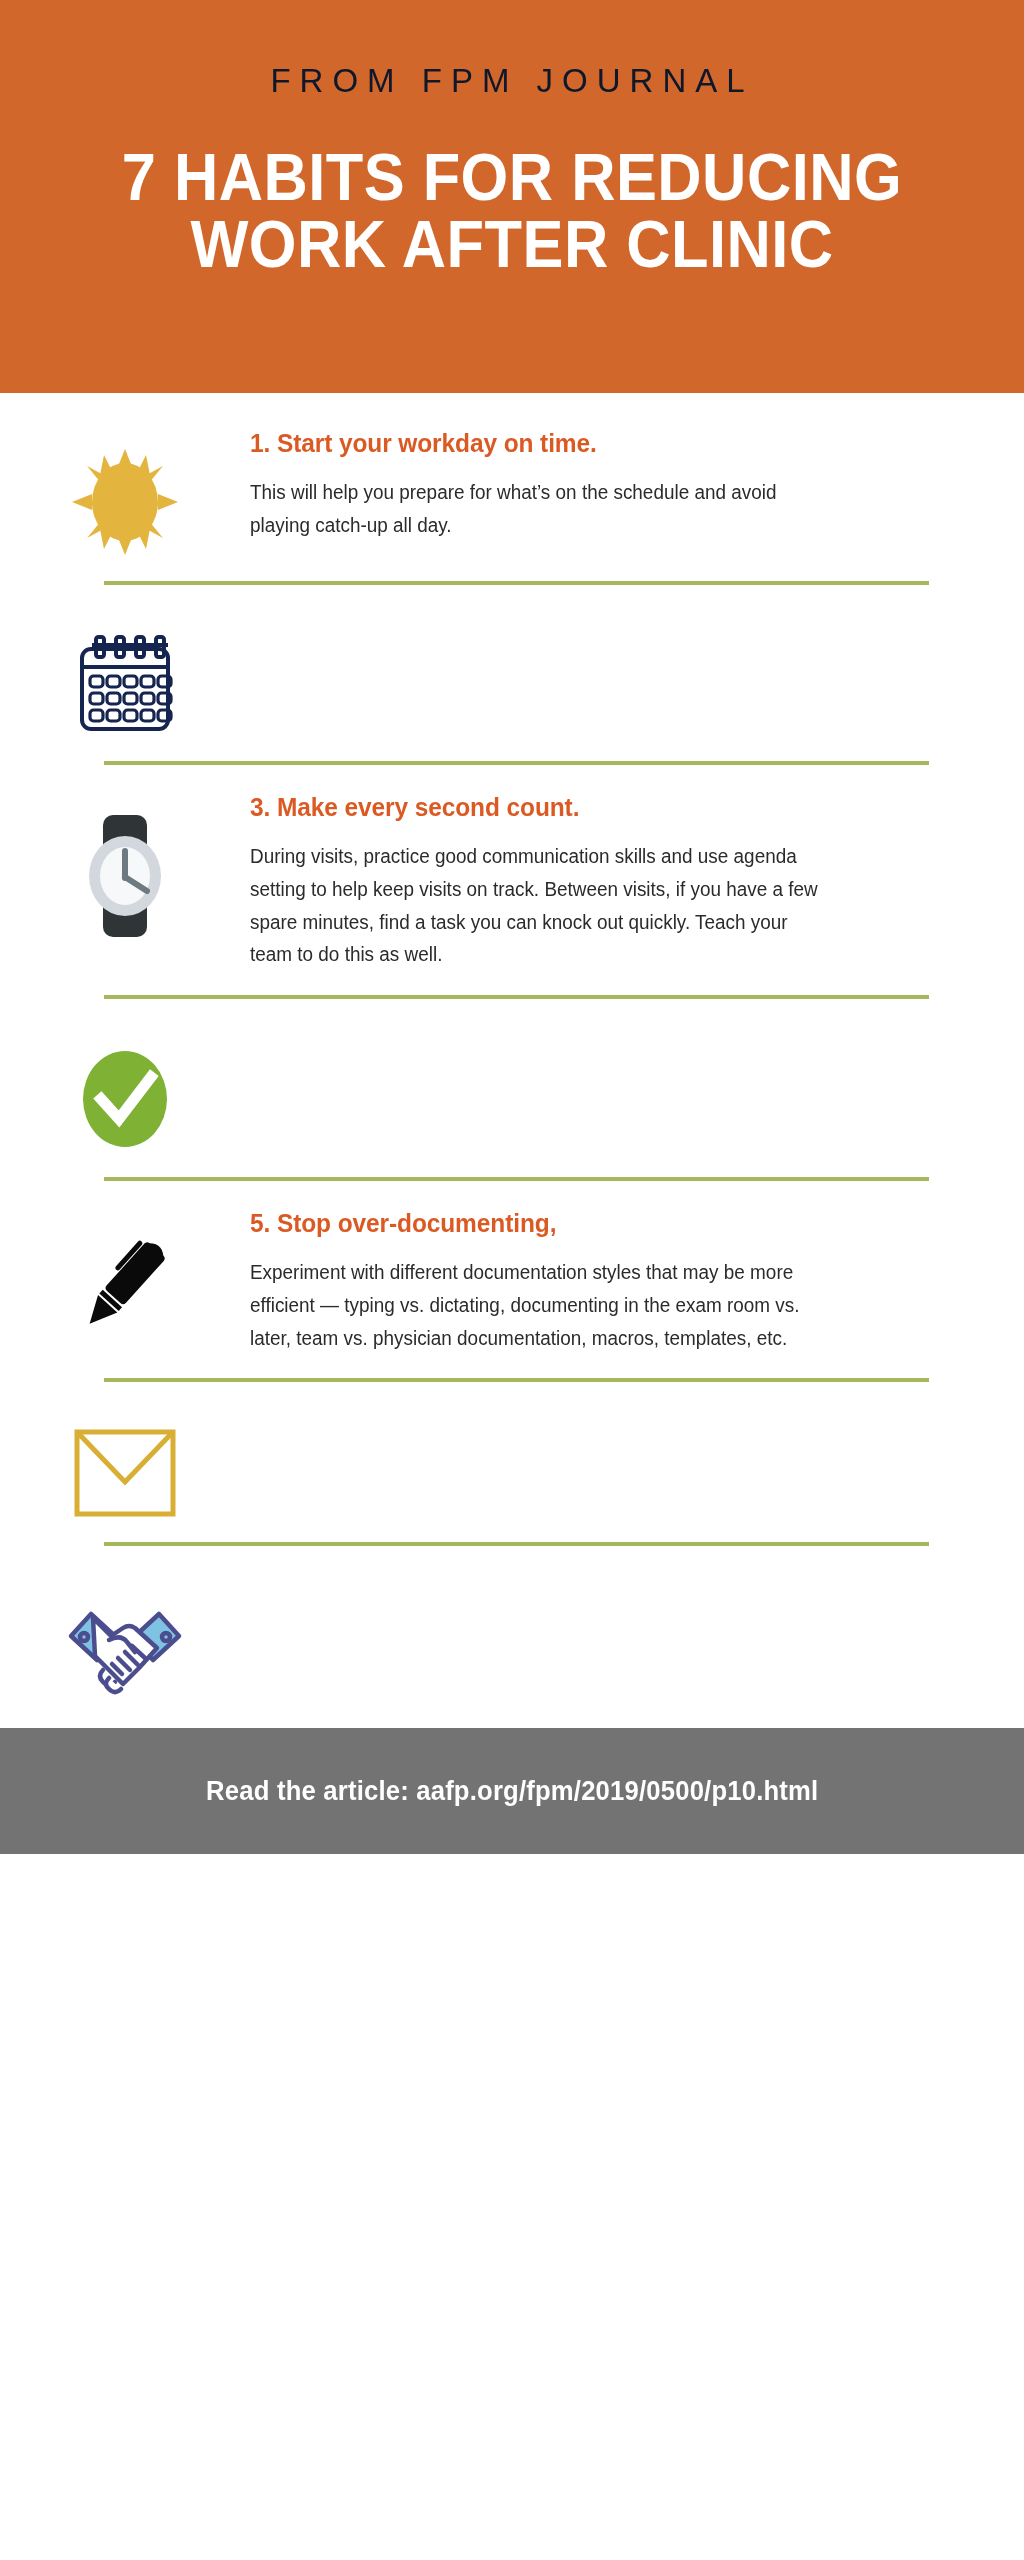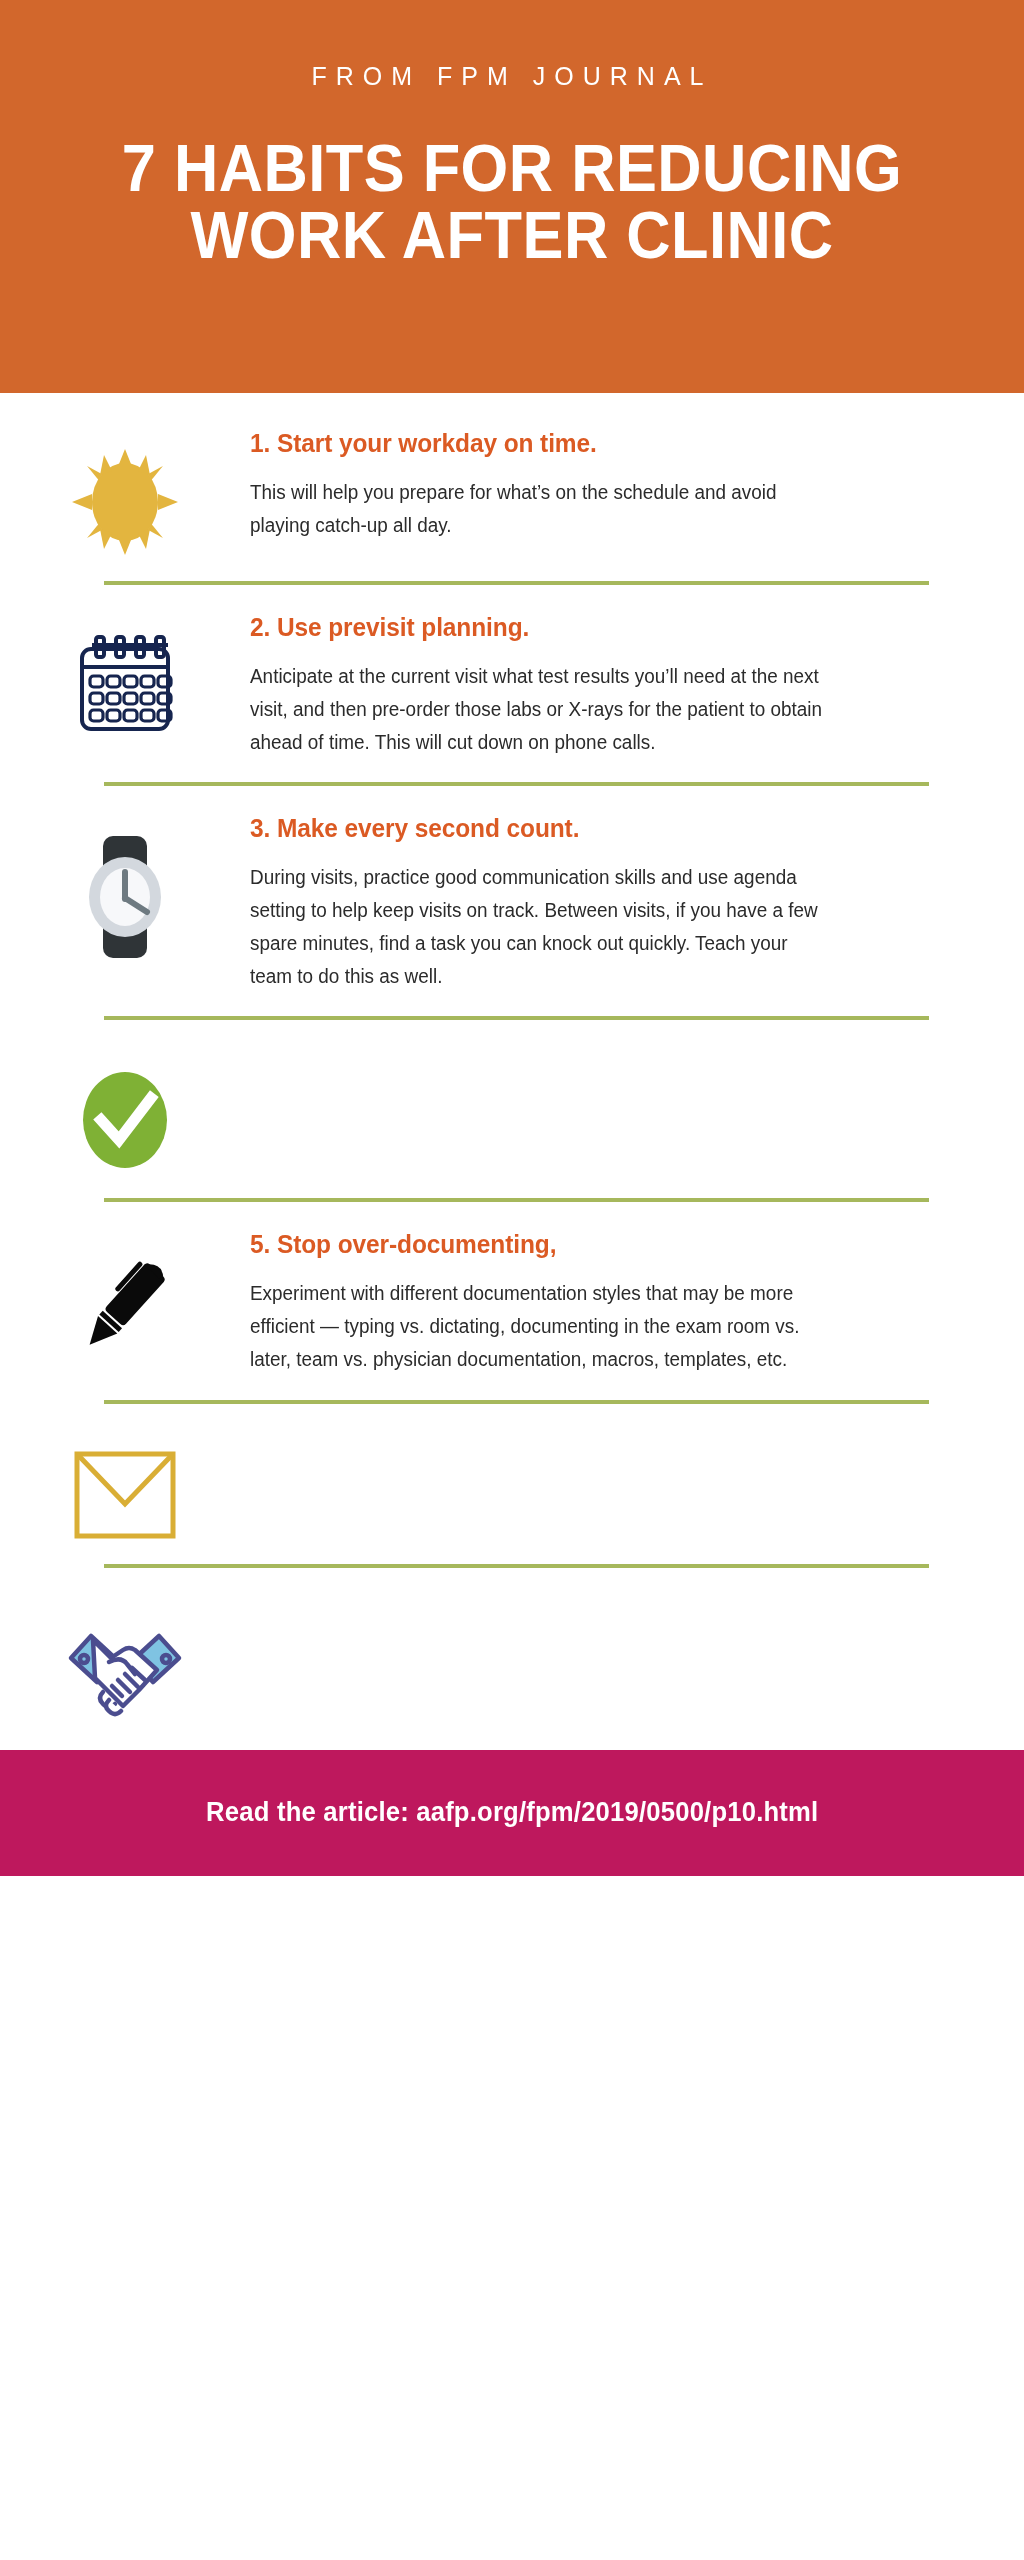--- a/index.html
+++ b/index.html
@@ -23,22 +23,22 @@
     width: 1024px;
     height: 393px;
     padding: 48px 60px 40px 60px;
     display: flex;
     flex-direction: column;
     align-items: center;
     justify-content: flex-start;
   }
 
   .kicker {
-    color: #ffffff;
-    font-size: 25px;
+    color: #0f172a;
+    font-size: 33px;
     letter-spacing: 9px;
     font-weight: 400;
     text-align: center;
     margin-top: 14px;
     margin-bottom: 44px;
     font-family: "Liberation Sans", sans-serif;
   }
 
   .headline {
     color: #ffffff;
@@ -105,21 +105,21 @@
 
   .divider {
     height: 4px;
     background: #A6B85C;
     width: 825px;
     margin: 10px 0 10px 104px;
   }
 
   
   .footer {
-    background: #be185d;
+    background: #737373;
     width: 1024px;
     height: 126px;
     display: flex;
     align-items: center;
     justify-content: center;
     margin-top: 18px;
   }
   .footer-text {
     color: #ffffff;
     font-size: 27px;
@@ -193,24 +193,20 @@
           <rect x="69" y="62" width="13" height="11" rx="3.5"></rect>
           <rect x="86" y="62" width="13" height="11" rx="3.5"></rect>
           <rect x="18" y="79" width="13" height="11" rx="3.5"></rect>
           <rect x="35" y="79" width="13" height="11" rx="3.5"></rect>
           <rect x="52" y="79" width="13" height="11" rx="3.5"></rect>
           <rect x="69" y="79" width="13" height="11" rx="3.5"></rect>
           <rect x="86" y="79" width="13" height="11" rx="3.5"></rect>
         </g>
       </svg>
     </div>
-    <div class="text-col">
-      <div class="habit-title">2. Use previsit planning.</div>
-      <div class="habit-body">Anticipate at the current visit what test results you’ll need at the next visit, and then pre-order those labs or X-rays for the patient to obtain ahead of time. This will cut down on phone calls.</div>
-    </div>
   </div>
   <div class="divider"></div>
 
   <div class="habit">
     <div class="icon-col">
       <svg width="100" height="130" viewBox="0 0 100 130">
         <rect x="28" y="4" width="44" height="56" rx="10" fill="#2F3437"></rect>
         <rect x="28" y="70" width="44" height="56" rx="10" fill="#2F3437"></rect>
         <ellipse cx="74" cy="65" rx="7" ry="9" fill="#8C969E"></ellipse>
         <ellipse cx="50" cy="65" rx="36" ry="40" fill="#D3D8DE"></ellipse>

